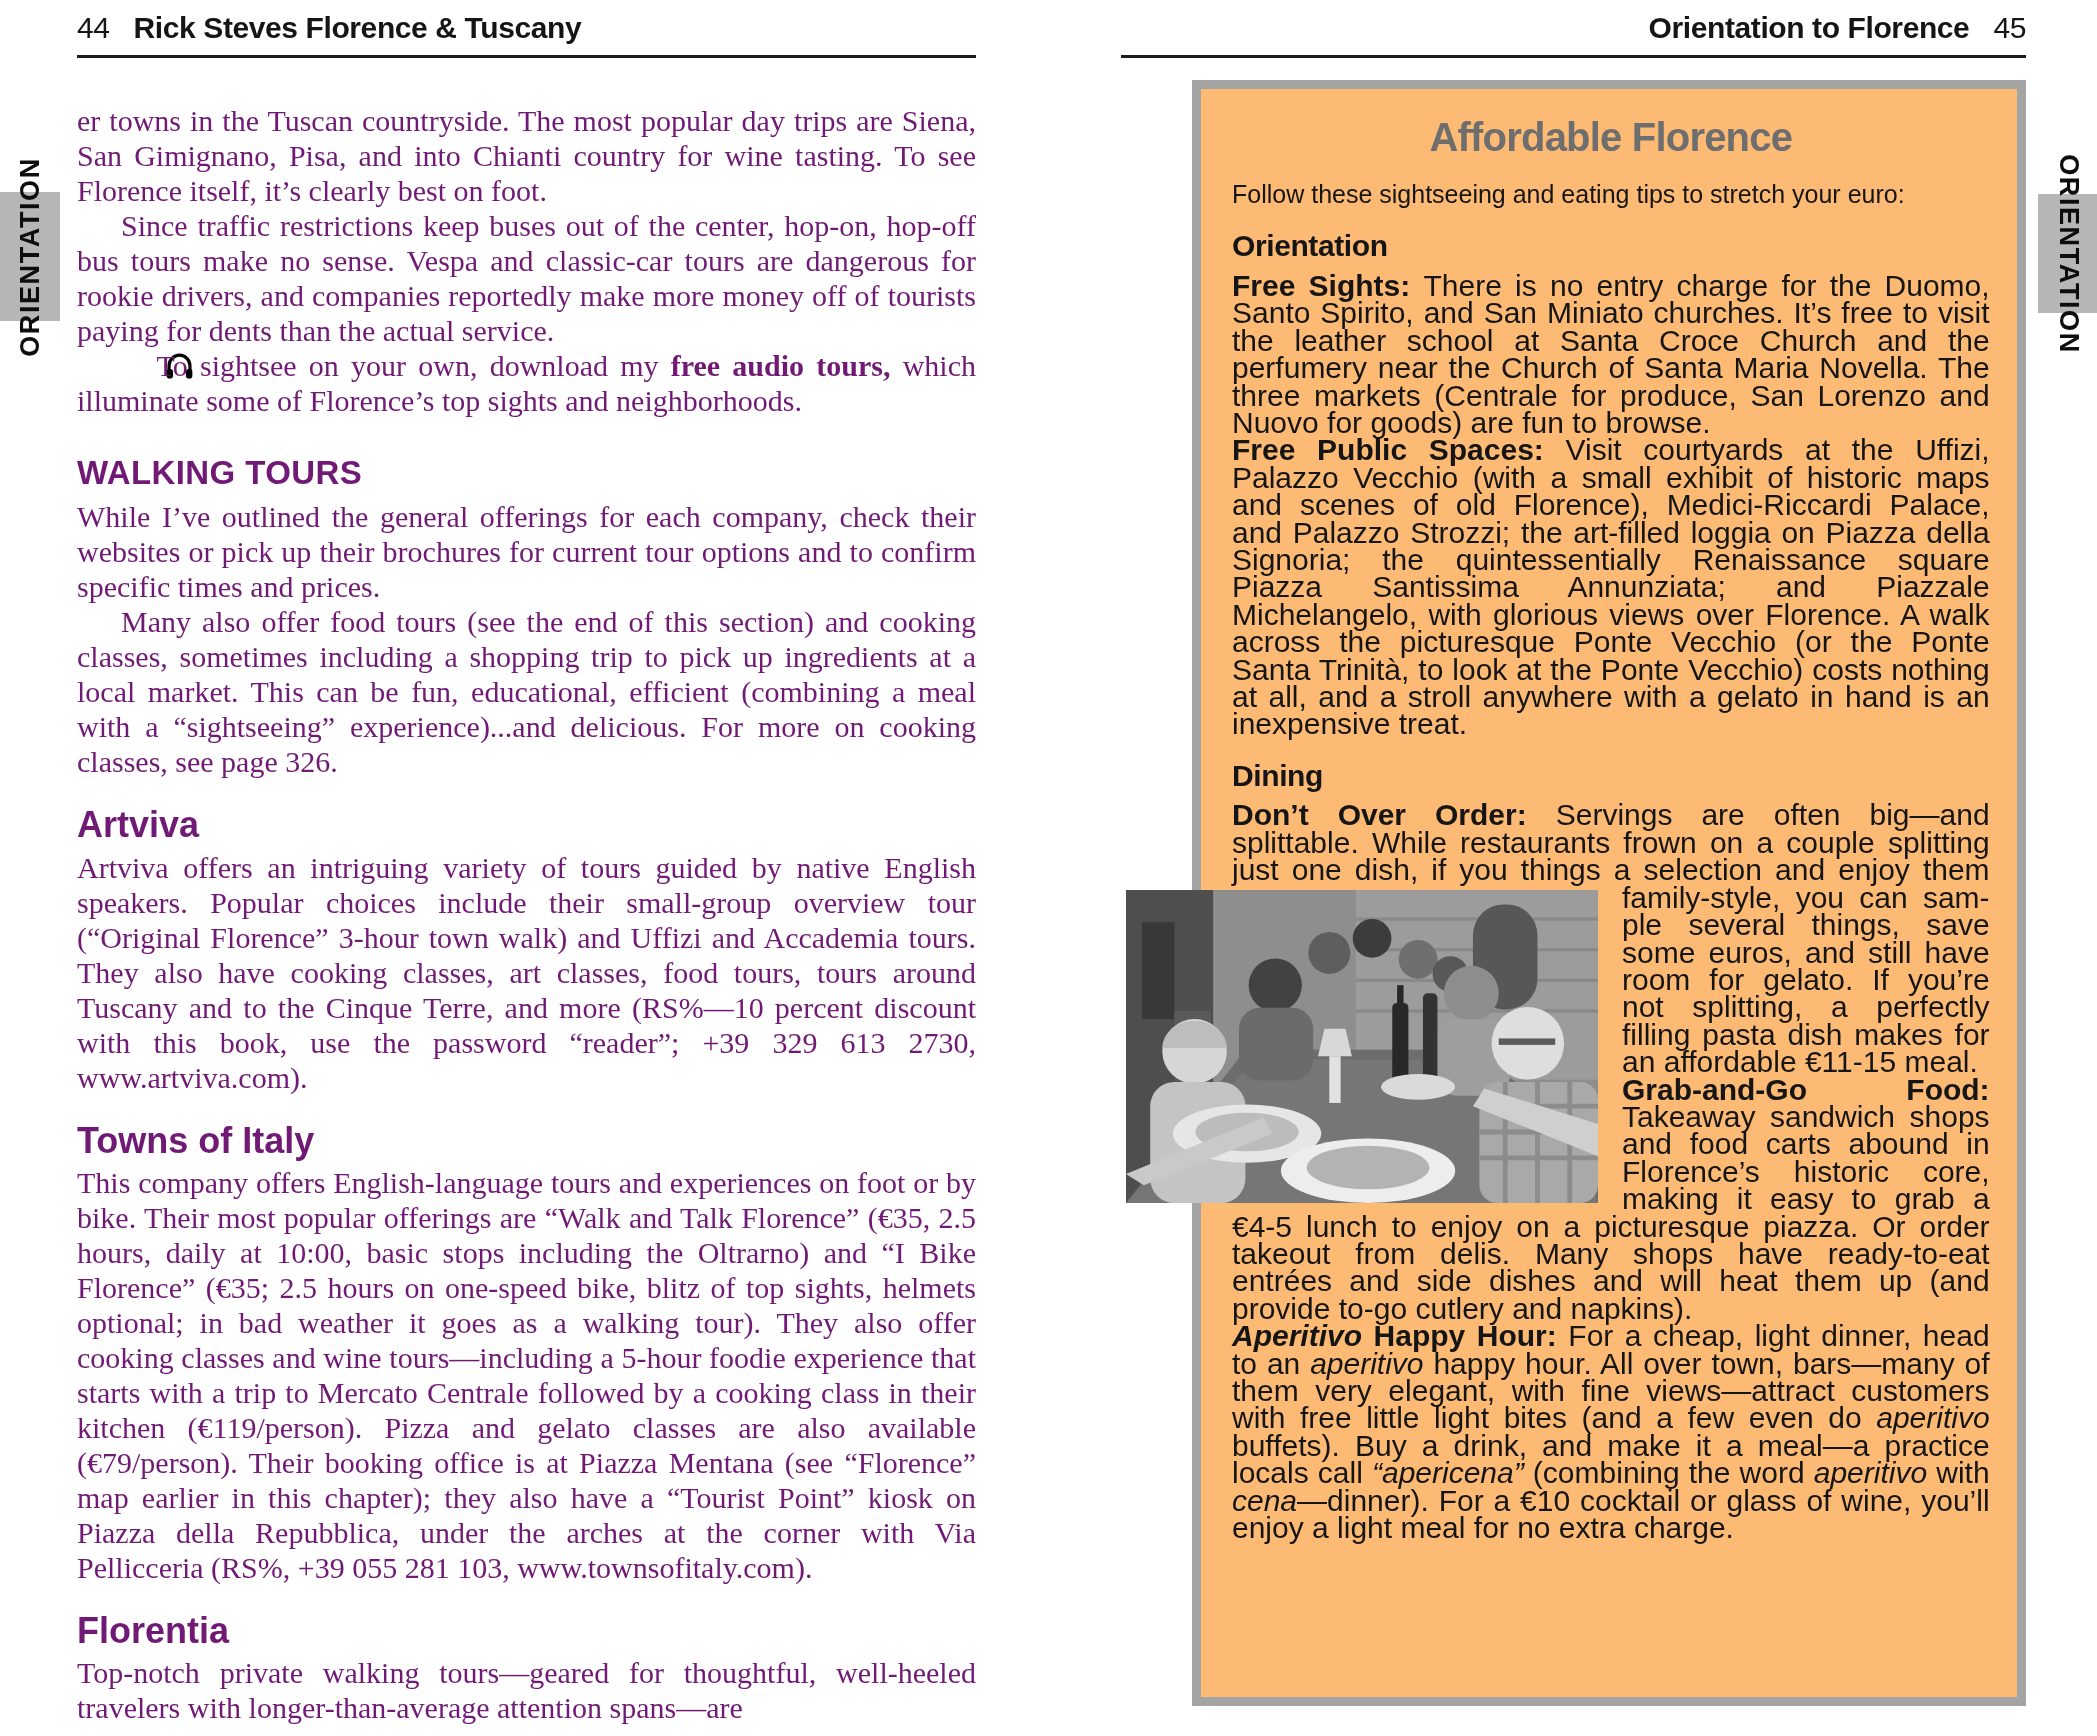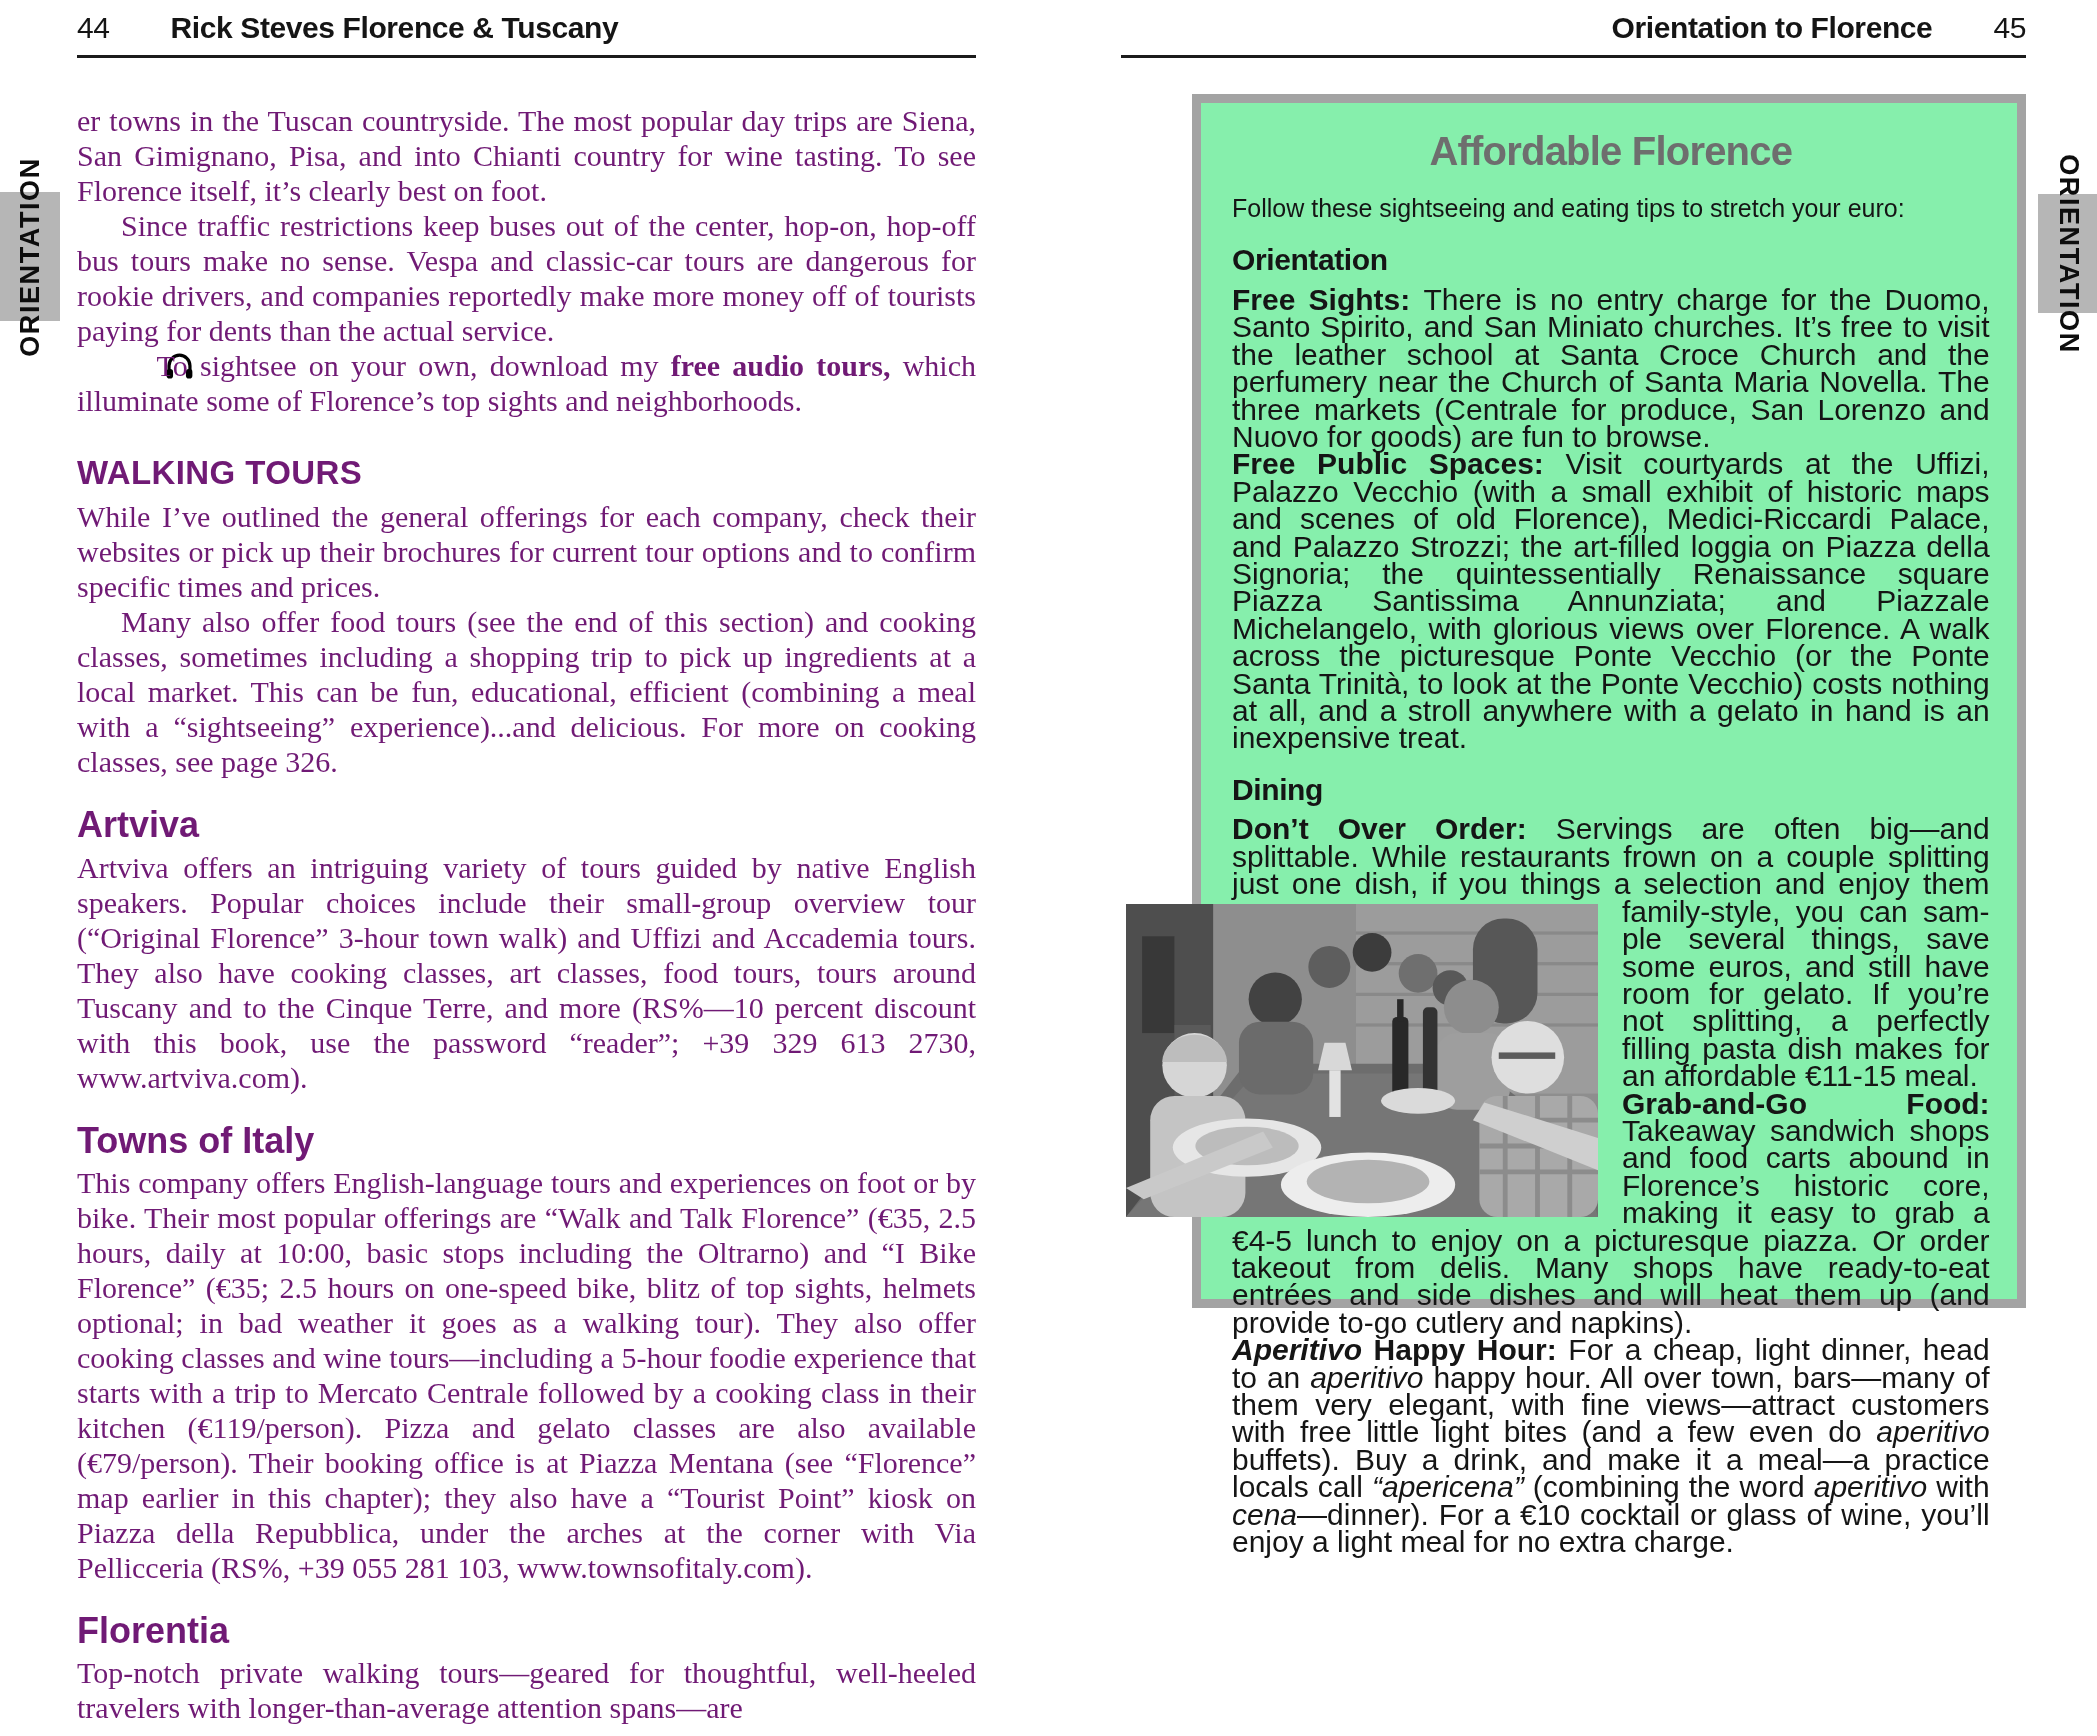--- a/index.html
+++ b/index.html
@@ -3,21 +3,21 @@
 <meta charset="utf-8">
 <style>
   html,body{margin:0;padding:0;}
   body{width:2097px;height:1737px;background:#ffffff;position:relative;overflow:hidden;
        font-family:"Liberation Sans","DejaVu Sans",sans-serif;color:#151515;
        -webkit-font-smoothing:antialiased;}
   .page{position:absolute;top:11.3px;}
   .page-left{left:77px;width:899px;}
   .page-right{left:1121px;width:905px;}
   .pg-header{display:flex;align-items:baseline;border-bottom:3.2px solid #1b1b1b;
-             padding-bottom:9.7px;font-size:30px;letter-spacing:-0.4px;gap:37px;}
+             padding-bottom:9.7px;font-size:30px;letter-spacing:-0.4px;}
   .pg-header .num{font-weight:normal;}
   .pg-header .ttl{font-weight:bold;}
   .pg-header.hl .num{margin-right:24px;}
   .pg-header.hr{justify-content:flex-end;}
   .pg-header.hr .num{margin-left:24px;}
 
   
   .body-left{margin-top:45px;font-family:"Liberation Serif","DejaVu Serif",serif;
              font-size:30px;line-height:35px;text-align:justify;hyphens:auto;color:#701a75;}
   .body-left p{margin:0;}
@@ -31,22 +31,22 @@
   
   .tab{position:absolute;width:60px;background:#b6b6b6;}
   .tab-left{left:0;top:192px;height:129px;}
   .tab-right{left:2038px;top:194px;height:119px;}
   .tab span{position:absolute;left:50%;top:50%;white-space:nowrap;font-weight:bold;
             font-size:27px;letter-spacing:1.6px;color:#0d0d0d;}
   .tab-left span{transform:translate(-50%,-50%) rotate(-90deg);}
   .tab-right span{transform:translate(-50%,-50%) rotate(90deg);}
 
   
-  .afbox{position:absolute;left:1192px;top:94px;width:834px;height:1214px;
-         box-sizing:border-box;border:9px solid #a3a3a3;background:#86efac;
+  .afbox{position:absolute;left:1192px;top:80px;width:834px;height:1626px;
+         box-sizing:border-box;border:9px solid #a3a3a3;background:#fdba74;
          padding:14.5px 27.4px 0 31px;}
   .afbox .bx-title{text-align:center;font-weight:bold;font-size:40px;color:#6e6e6e;
                    letter-spacing:-0.8px;margin:11.3px 0 21px;}
   .afbox .bx-intro{font-size:25px;line-height:27.4px;margin:0 0 3.2px;}
   .bx-h{font-size:30px;font-weight:bold;letter-spacing:-0.4px;margin:21px 0 9.7px;line-height:1.1;}
   .bp{font-size:30px;line-height:27.4px;text-align:justify;margin:0;hyphens:auto;}
   .f-b{font-weight:bold;}
   .f-i{font-style:italic;}
   .f-bi{font-weight:bold;font-style:italic;}
 

